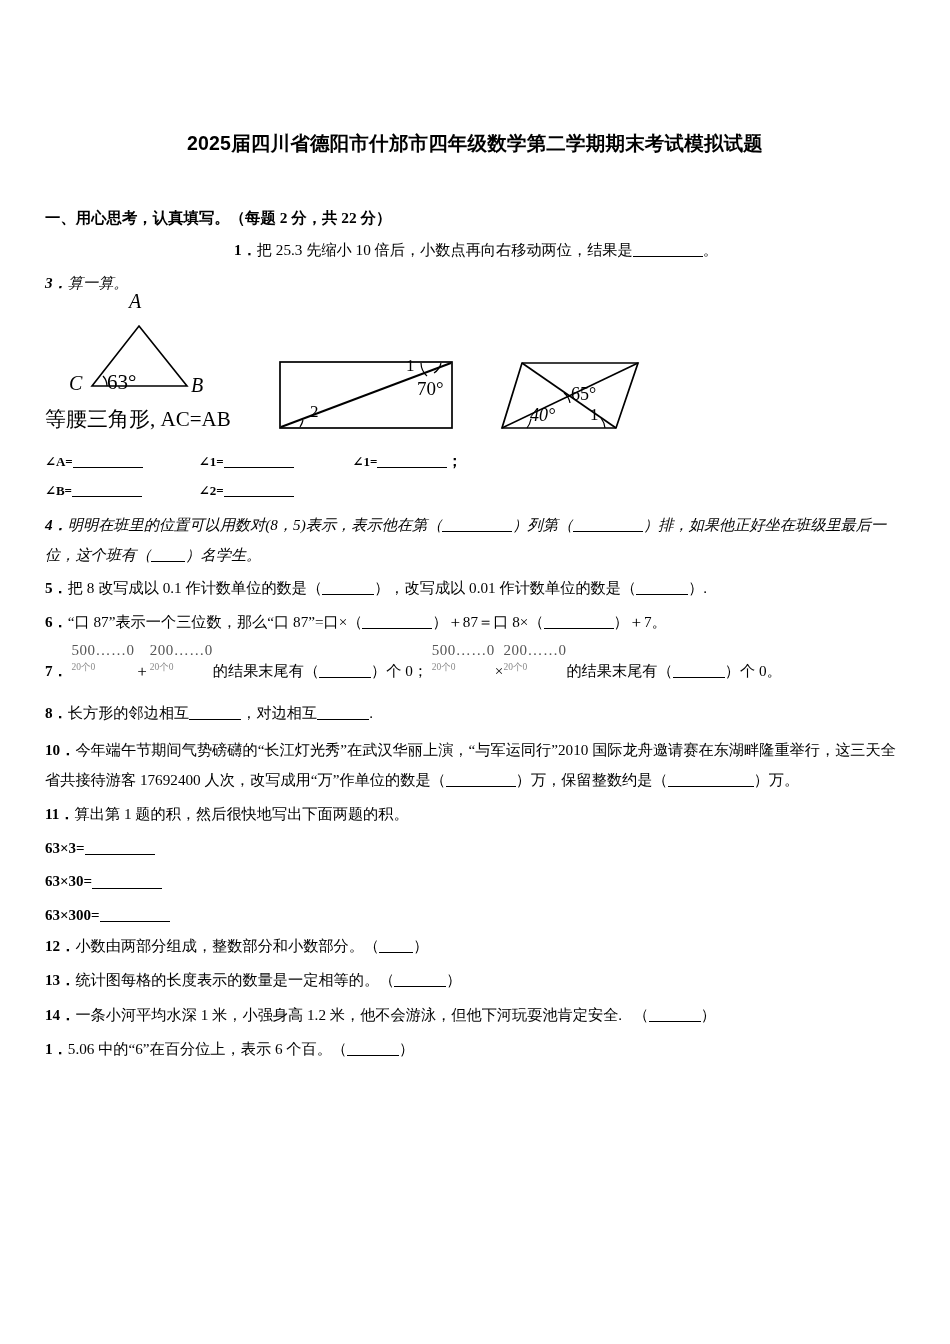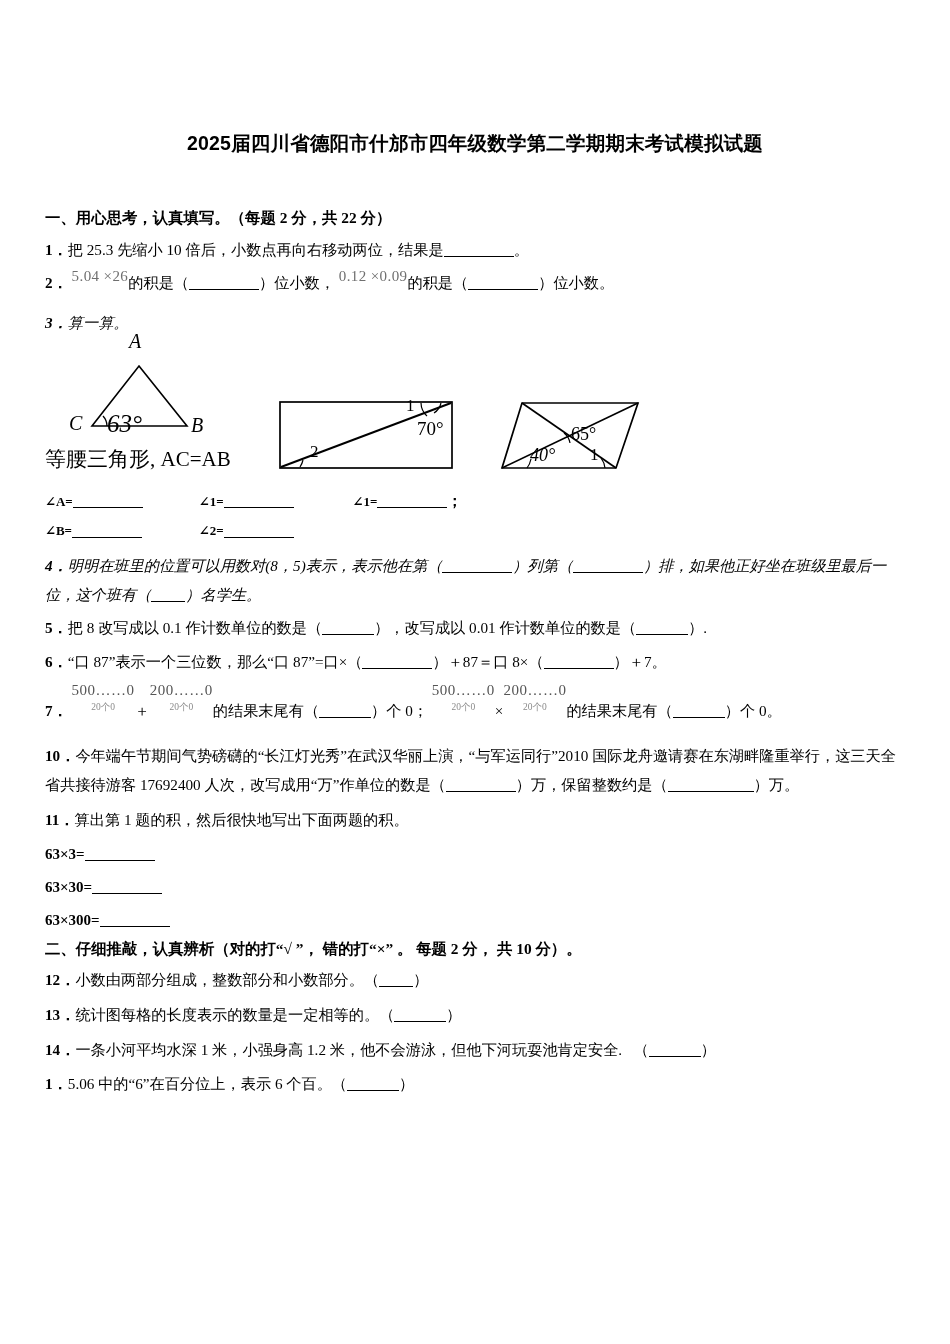--- a/index.html
+++ b/index.html
@@ -68,21 +68,21 @@
     position: relative;
     top: -7px;
     letter-spacing: 0.4px;
   }
   .ellipsisnum {
     display: inline-block;
     position: relative;
     color: #555;
     font-size: 15px;
     top: -6px;
-    text-align: center;
+    text-align: left;
     letter-spacing: 0.5px;
   }
   .ellipsisnum .top { display:block; white-space: nowrap; }
   .ellipsisnum .bot {
     display: block;
     font-size: 9.5px;
     color: #8a8a8a;
     margin-top: -2px;
     letter-spacing: 0;
   }
@@ -104,58 +104,53 @@
   .ansgrid {
     position: relative;
     margin: 2px 0 10px 0;
     font-size: 15px;
   }
   .ansgrid .row { margin-bottom: 11px; }
   .ansgrid .cell { display: inline-block; }
   .angsym { font-size: 13px; }
 
   .mulline { margin: 0 0 16px 0; font-size: 15px; font-weight:bold;}
-  .tight { margin-bottom: 9px; }
+  .tight { margin-bottom: 9px; text-align: center; }
 </style>
 </head>
 <body>
 
 <div class="page">
 
   <div class="title">2025届四川省德阳市什邡市四年级数学第二学期期末考试模拟试题</div>
 
   <div class="body-area">
 
     <div class="sec-head">一、用心思考，认真填写。（每题 2 分，共 22 分）</div>
 
     <div class="qrow tight">
       <span class="qnum">1．</span><span>把 25.3 先缩小 10 倍后，小数点再向右移动两位，结果是</span><span class="blank-l"></span><span>。</span>
     </div>
 
-    <div class="qrow" style="margin-bottom:16px;">
-      <span class="qnum">2．</span>
-      <span class="mathgrey">5.04 ×26</span><span>的积是（</span><span class="blank-l"></span><span>）位小数，</span>
-      <span class="mathgrey">0.12 ×0.09</span><span>的积是（</span><span class="blank-l"></span><span>）位小数。</span>
-    </div>
 
     <div class="qrow" style="margin-bottom:2px;font-style:italic;">
       <span class="qnum">3．</span><span>算一算。</span>
     </div>
 
     <div class="figures">
 
       <div class="fig" style="left:22px; top:4px;">
         <svg width="190" height="115" viewBox="0 0 190 115">
           <polygon points="72,24 120,84 25,84" fill="none" stroke="#000" stroke-width="1.6"></polygon>
           <path d="M 40,84 A 15,15 0 0 0 36,74" fill="none" stroke="#000" stroke-width="1.3"></path>
         </svg>
         <div class="fig-caption ital" style="left:62px; top:-12px; font-size:20px;">A</div>
         <div class="fig-caption ital" style="left:124px; top:72px; font-size:20px;">B</div>
         <div class="fig-caption ital" style="left:2px; top:70px; font-size:20px;">C</div>
-        <div class="fig-caption" style="left:40px; top:68px; font-size:25px;font-style:italic;">63°</div>
+        <div class="fig-caption" style="left:40px; top:68px; font-size:21px;">63°</div>
         <div class="fig-caption" style="left:-22px; top:103px; font-size:21px; white-space:nowrap; font-family:'Liberation Serif',serif;">等腰三角形, AC=AB</div>
       </div>
 
       <div class="fig" style="left:233px; top:62px;">
         <svg width="180" height="72" viewBox="0 0 180 72">
           <rect x="2" y="2" width="172" height="66" fill="none" stroke="#000" stroke-width="1.7"></rect>
           <line x1="3" y1="67" x2="173" y2="3" stroke="#000" stroke-width="2.1"></line>
           <path d="M 143,3 A 18,18 0 0 0 149,16" fill="none" stroke="#000" stroke-width="1.2"></path>
           <path d="M 163,3 A 16,16 0 0 1 156,13" fill="none" stroke="#000" stroke-width="1.2"></path>
           <path d="M 22,67 A 20,20 0 0 0 25,60" fill="none" stroke="#000" stroke-width="1.2"></path>
@@ -216,41 +211,43 @@
       </span><span>的结果末尾有（</span><span class="blank-m"></span><span>）个 0；</span>
       <span class="ellipsisnum">
         <span class="top">500……0</span>
         <span class="bot">20个0</span>
       </span><span>×</span><span class="ellipsisnum">
         <span class="top">200……0</span>
         <span class="bot">20个0</span>
       </span><span>的结果末尾有（</span><span class="blank-m"></span><span>）个 0。</span>
     </div>
 
+    <div class="qrow">
+      <span class="qnum">8．</span><span>长方形的邻边相互</span><span class="blank-m"></span><span>，对边相互</span><span class="blank-m"></span><span>.</span>
+    </div>
 
 
     <div class="qrow" style="line-height:1.95; margin-bottom:8px;">
       <span class="qnum">10．</span><span>今年端午节期间气势磅礴的“长江灯光秀”在武汉华丽上演，“与军运同行”2010 国际龙舟邀请赛在东湖畔隆重举行，这三天全省共接待游客 17692400 人次，改写成用“万”作单位的数是（</span><span class="blank-l"></span><span>）万，保留整数约是（</span><span class="blank-xl"></span><span>）万。</span>
     </div>
 
     <div class="qrow" style="margin-bottom:14px;">
       <span class="qnum">11．</span><span>算出第 1 题的积，然后很快地写出下面两题的积。</span>
     </div>
 
     <div class="mulline">
       <span>63×3=</span><span class="blank-l"></span>
     </div>
     <div class="mulline">
       <span>63×30=</span><span class="blank-l"></span>
     </div>
     <div class="mulline" style="margin-bottom:10px;">
       <span>63×300=</span><span class="blank-l"></span>
     </div>
 
-    <div class="sec-head" style="font-weight:bold; margin-bottom:8px;">二、仔细推敲，认真辨析（对的打“√ ”， 错的打“×” 。 每题 2 分， 共 10 分）。</div>
 
     <div class="qrow">
       <span class="qnum">12．</span><span>小数由两部分组成，整数部分和小数部分。（</span><span class="blank-s"></span><span>）</span>
     </div>
 
     <div class="qrow">
       <span class="qnum">13．</span><span>统计图每格的长度表示的数量是一定相等的。（</span><span class="blank-m"></span><span>）</span>
     </div>
 
     <div class="qrow">

